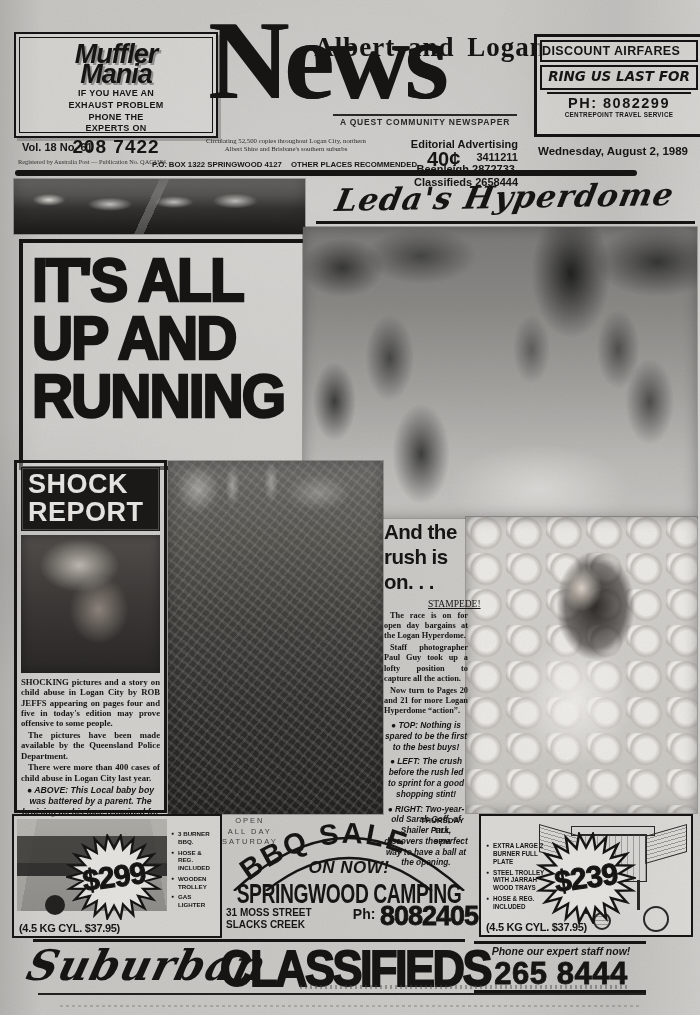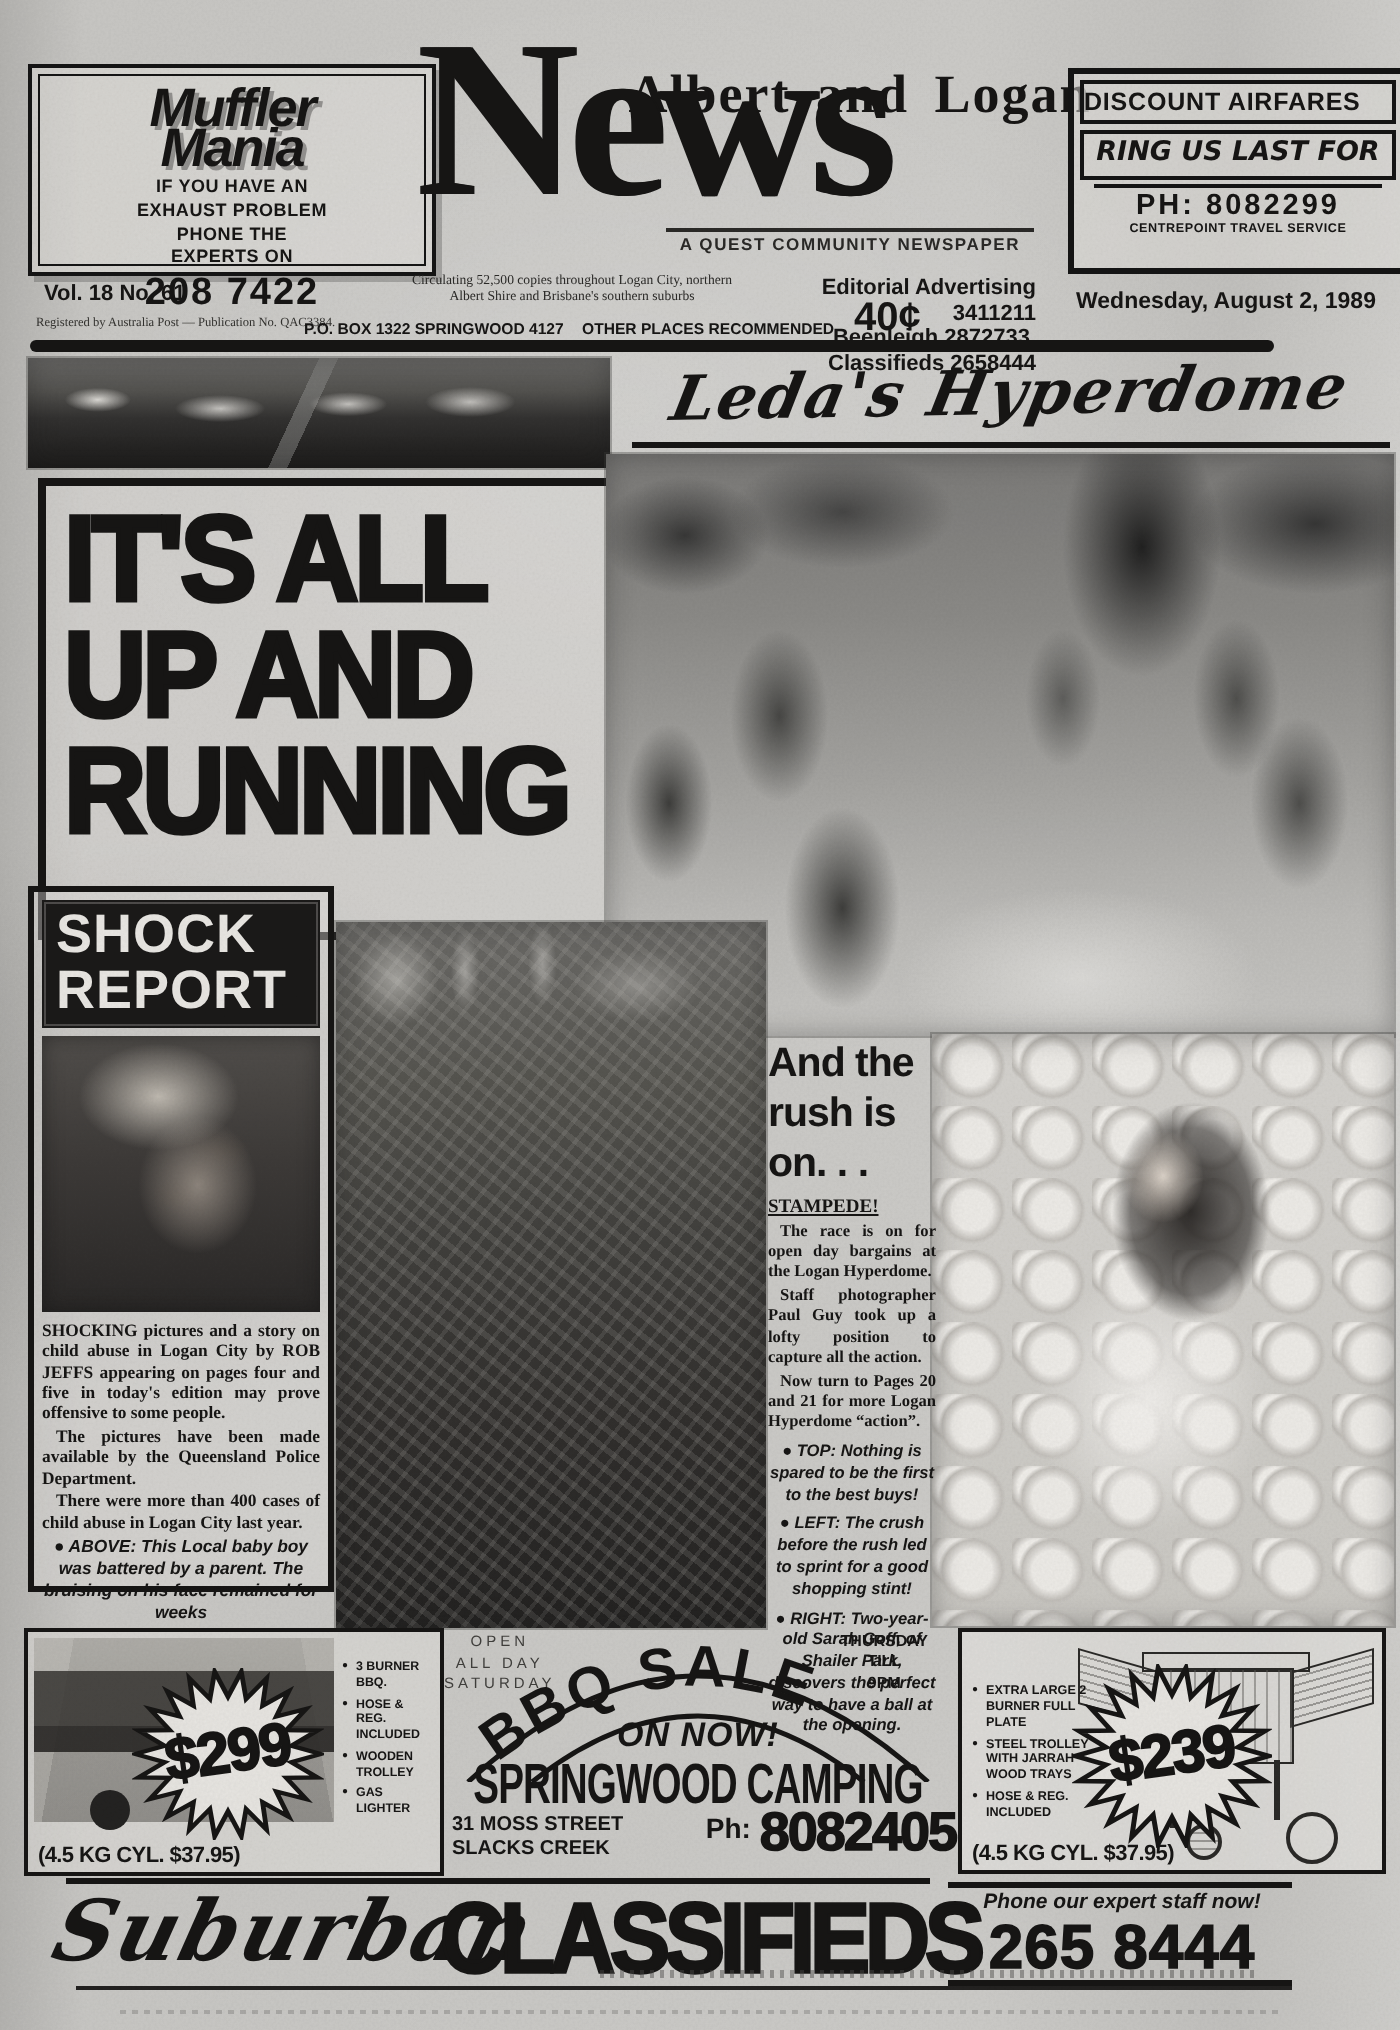--- a/index.html
+++ b/index.html
@@ -93,30 +93,30 @@
     background-size:auto,auto,auto,auto,40px 36px,40px 36px,auto;}
   .baby-photo{height:138px;margin-top:4px;
     background:
       radial-gradient(ellipse 54px 36px at 42% 22%, rgba(212,206,196,.85), transparent 74%),
       radial-gradient(ellipse 38px 44px at 56% 54%, rgba(150,141,132,.9), transparent 78%),
       radial-gradient(ellipse 16px 12px at 48% 58%, rgba(60,55,50,.8), transparent 75%),
       radial-gradient(ellipse 20px 14px at 64% 42%, rgba(70,64,58,.7), transparent 75%),
       linear-gradient(180deg,#514e4b 0%,#3d3a38 45%,#2a2827 100%);
     box-shadow:inset 0 0 10px rgba(15,15,15,.5);}
   
-  .shock-box{left:14px;top:443px;width:153px;height:353px;border:3px solid #161514;background:rgba(228,226,222,.4);padding:4px;box-sizing:border-box;}
+  .shock-box{left:14px;top:460px;width:153px;height:353px;border:3px solid #161514;background:rgba(228,226,222,.4);padding:4px;box-sizing:border-box;}
   .shock-title{background:#1a1918;color:#e9e7e3;font-family:"Liberation Sans",sans-serif;font-weight:bold;font-size:27px;line-height:1.05;padding:3px 0 4px 7px;letter-spacing:.5px;box-shadow:inset 0 0 0 1px #1a1918, inset 0 0 0 2px rgba(230,228,224,.25);}
   .shock-text{margin-top:4px;font-weight:bold;font-size:8.7px;line-height:1.2;text-align:justify;}
   .shock-text p{margin:0 0 1px;text-indent:7px;}
   .shock-text p:first-child{text-indent:0;}
   .shock-caption{margin-top:2px;font-family:"Liberation Sans",sans-serif;font-style:italic;font-weight:bold;font-size:8.7px;line-height:1.25;text-align:center;}
   
   .rush{left:384px;top:519px;width:84px;}
   .rush-head{font-family:"Liberation Sans",sans-serif;font-weight:bold;font-size:20.5px;line-height:1.22;letter-spacing:-.5px;}
-  .rush-kicker{font-weight:bold;font-size:9.5px;margin-top:5px;text-decoration:underline;}
+  .rush-kicker{font-weight:normal;font-size:9.5px;margin-top:5px;text-decoration:underline;padding-left:44px;}
   .rush p{margin:2px 0 0;font-weight:bold;font-size:8.3px;line-height:1.22;text-align:justify;text-indent:6px;}
   .rush .cap{font-family:"Liberation Sans",sans-serif;font-style:italic;font-weight:bold;text-indent:0;text-align:center;margin-top:4px;line-height:1.3;}
   
   .bbq-left{left:12px;top:814px;width:206px;height:120px;border:2px solid #161514;background:rgba(226,224,220,.5);}
   .bbq-left-photo{position:absolute;left:3px;top:3px;width:150px;height:92px;
     background:
       linear-gradient(180deg, rgba(120,118,114,.0) 0 18%, rgba(55,53,50,.85) 18% 48%, rgba(40,38,36,.9) 48% 62%, rgba(120,118,114,.2) 62%),
       linear-gradient(100deg, rgba(190,188,183,.7) 0 12%, transparent 12%),
       linear-gradient(260deg, rgba(185,183,178,.7) 0 10%, transparent 10%),
       linear-gradient(180deg,#aeaca7,#969490);}

